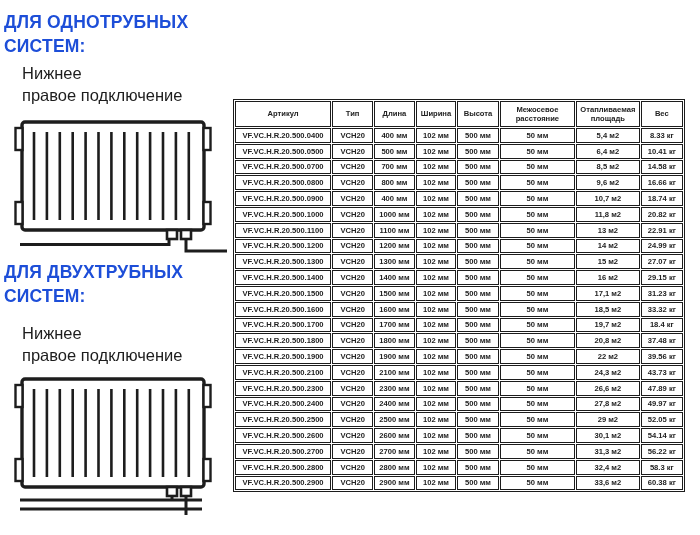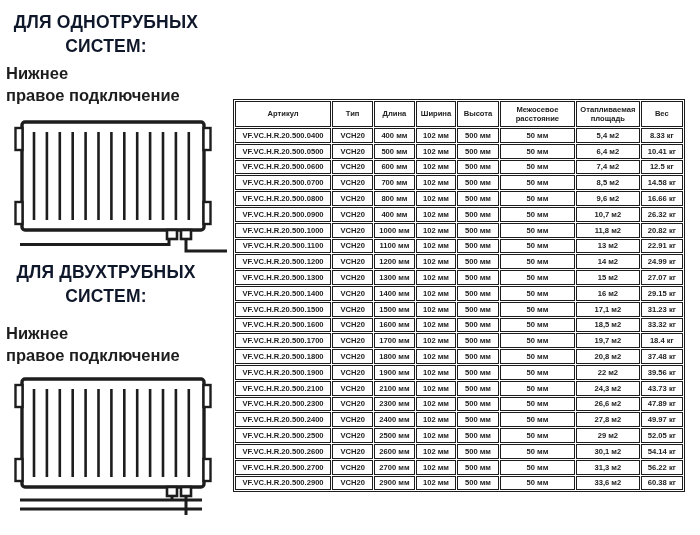--- a/index.html
+++ b/index.html
@@ -7,28 +7,27 @@
     width: 700px; height: 535px;
     background: #ffffff;
     position: relative;
     overflow: hidden;
     font-family: "Liberation Sans", sans-serif;
     color: #1d1d1d;
   }
   .left-panel { position: absolute; left: 0; top: 0; width: 232px; height: 535px; }
   .sec-title {
     position: absolute; left: 4px; width: 204px;
-    text-align: center;
     font-size: 17.5px; font-weight: 800; line-height: 1.38;
-    color: #0f172a; letter-spacing: 0.2px;
+    color: #1d4ed8; letter-spacing: 0.2px;
   }
   .sec-sub {
-    position: absolute; left: 6px; width: 210px;
+    position: absolute; left: 22px; width: 210px;
     text-align: left;
-    font-size: 16.5px; font-weight: 700; line-height: 1.34;
+    font-size: 16.5px; font-weight: 400; line-height: 1.34;
     color: #1d1d1d;
   }
   .rad-svg { position: absolute; left: 0; }
   .spec-table-wrap { position: absolute; left: 233px; top: 99px; width: 452px; }
   table.spec {
     width: 100%;
     table-layout: fixed;
     border-collapse: separate;
     border-spacing: 1.5px;
     background: #ffffff;
@@ -139,30 +138,20 @@
           <td>VF.VC.H.R.20.500.0500</td>
           <td>VCH20</td>
           <td>500 мм</td>
           <td>102 мм</td>
           <td>500 мм</td>
           <td>50 мм</td>
           <td>6,4 м2</td>
           <td>10.41 кг</td>
         </tr>
         <tr>
-          <td>VF.VC.H.R.20.500.0600</td>
-          <td>VCH20</td>
-          <td>600 мм</td>
-          <td>102 мм</td>
-          <td>500 мм</td>
-          <td>50 мм</td>
-          <td>7,4 м2</td>
-          <td>12.5 кг</td>
-        </tr>
-        <tr>
           <td>VF.VC.H.R.20.500.0700</td>
           <td>VCH20</td>
           <td>700 мм</td>
           <td>102 мм</td>
           <td>500 мм</td>
           <td>50 мм</td>
           <td>8,5 м2</td>
           <td>14.58 кг</td>
         </tr>
         <tr>
@@ -176,21 +165,21 @@
           <td>16.66 кг</td>
         </tr>
         <tr>
           <td>VF.VC.H.R.20.500.0900</td>
           <td>VCH20</td>
           <td>400 мм</td>
           <td>102 мм</td>
           <td>500 мм</td>
           <td>50 мм</td>
           <td>10,7 м2</td>
-          <td>26.32 кг</td>
+          <td>18.74 кг</td>
         </tr>
         <tr>
           <td>VF.VC.H.R.20.500.1000</td>
           <td>VCH20</td>
           <td>1000 мм</td>
           <td>102 мм</td>
           <td>500 мм</td>
           <td>50 мм</td>
           <td>11,8 м2</td>
           <td>20.82 кг</td>
@@ -337,20 +326,30 @@
         </tr>
         <tr>
           <td>VF.VC.H.R.20.500.2700</td>
           <td>VCH20</td>
           <td>2700 мм</td>
           <td>102 мм</td>
           <td>500 мм</td>
           <td>50 мм</td>
           <td>31,3 м2</td>
           <td>56.22 кг</td>
+        </tr>
+        <tr>
+          <td>VF.VC.H.R.20.500.2800</td>
+          <td>VCH20</td>
+          <td>2800 мм</td>
+          <td>102 мм</td>
+          <td>500 мм</td>
+          <td>50 мм</td>
+          <td>32,4 м2</td>
+          <td>58.3 кг</td>
         </tr>
         <tr>
           <td>VF.VC.H.R.20.500.2900</td>
           <td>VCH20</td>
           <td>2900 мм</td>
           <td>102 мм</td>
           <td>500 мм</td>
           <td>50 мм</td>
           <td>33,6 м2</td>
           <td>60.38 кг</td>

